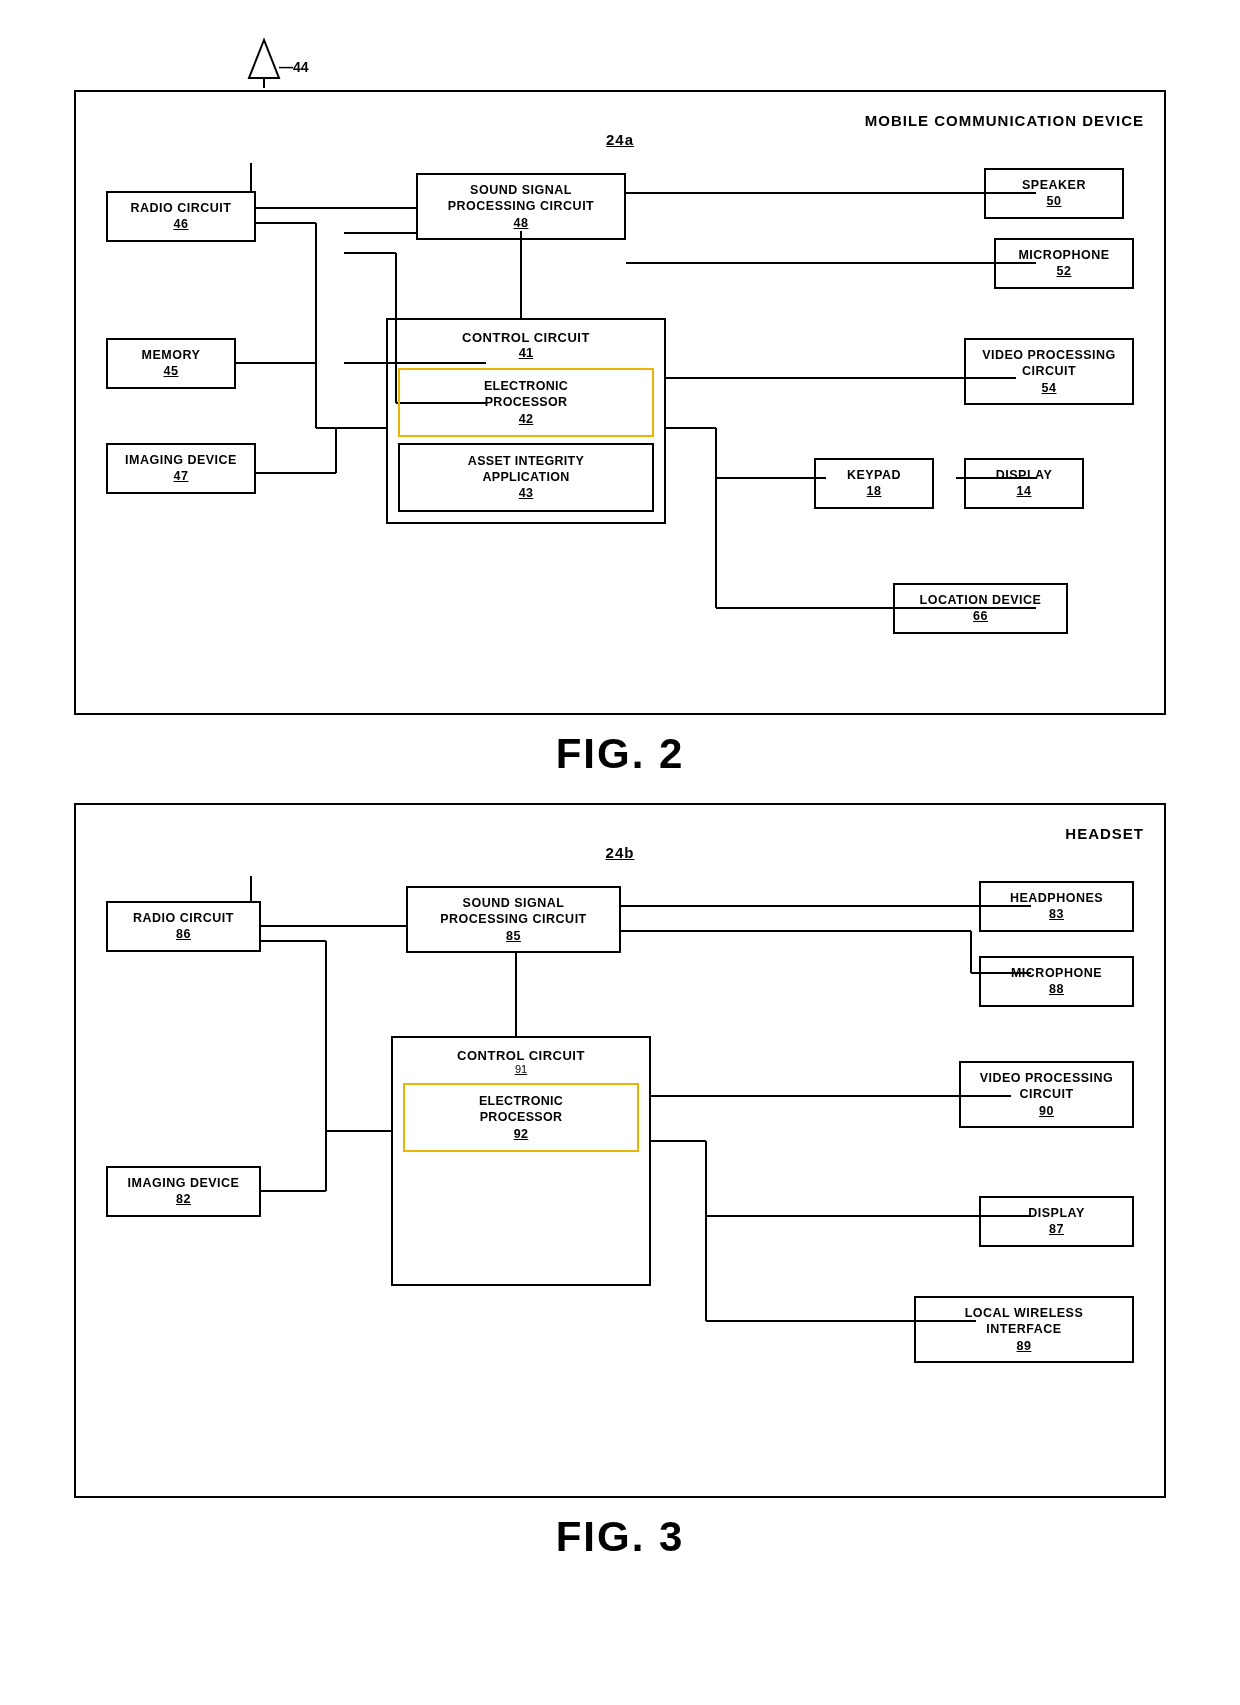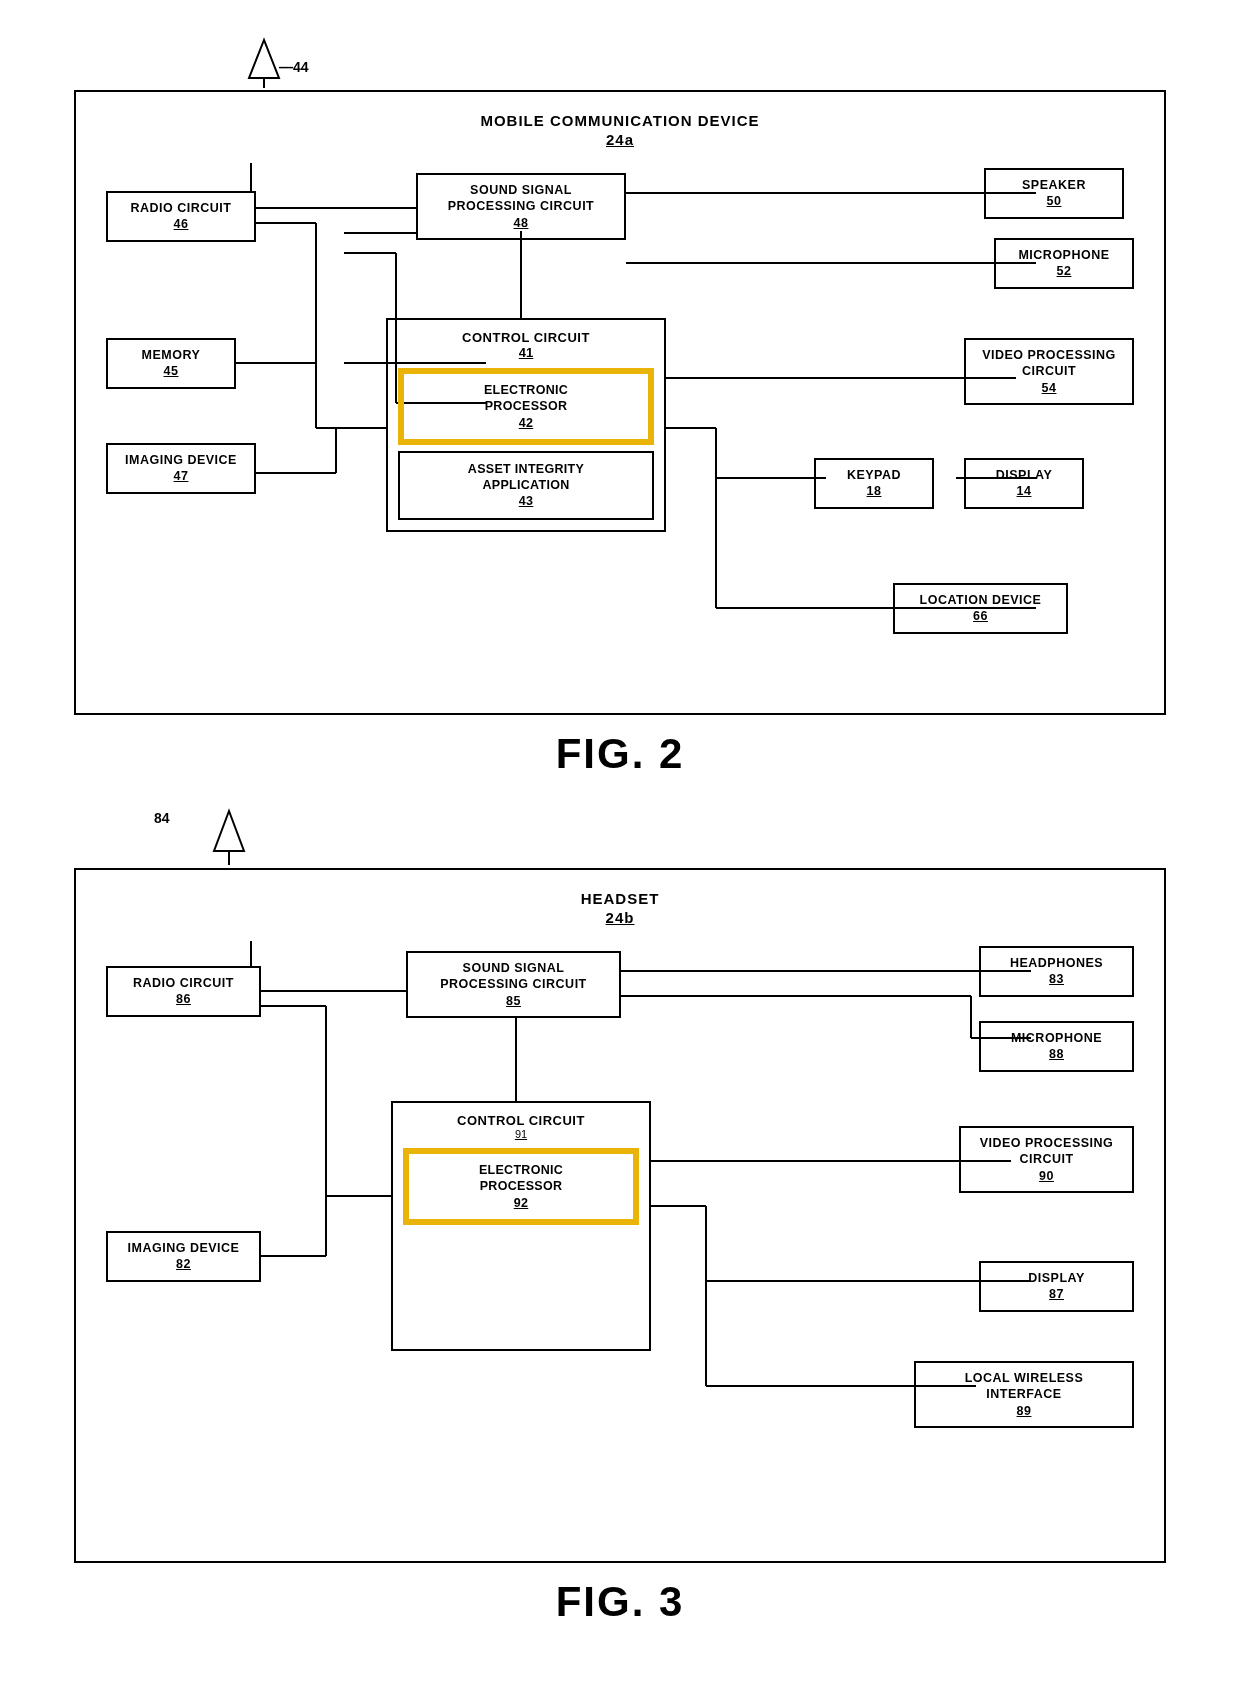--- a/index.html
+++ b/index.html
@@ -15,21 +15,21 @@
     }
 
     .outer-box {
       border: 2px solid #000;
       position: relative;
       padding: 20px;
       margin-bottom: 5px;
     }
 
     .outer-box-title {
-      text-align: center;
+      text-align: right;
       font-size: 15px;
       font-weight: bold;
       letter-spacing: 1px;
       margin-bottom: 2px;
     }
 
     .outer-box-subtitle {
       text-align: center;
       font-size: 15px;
       font-weight: bold;
@@ -68,21 +68,21 @@
     .control-circuit-outer {
       border: 2px solid #000;
       padding: 10px;
     }
 
     .control-circuit-outer .ref {
       text-decoration: underline;
     }
 
     .inner-box {
-      border: 6px solid #eab308;
+      border: 2px solid #eab308;
       padding: 8px 10px;
       text-align: center;
       font-size: 12.5px;
       font-weight: bold;
       letter-spacing: 0.3px;
       line-height: 1.3;
       margin-top: 8px;
     }
 
     .inner-box-2 {
@@ -241,27 +241,20 @@
       </svg>
 
     </div>
   </div>
 
   <div class="fig-label">FIG. 2</div>
 </div>
 
 <div class="fig-wrapper">
 
-  <div style="position: relative; height: 65px; width: 1100px;">
-    <svg width="1100" height="65">
-      <polygon points="155,8 140,48 170,48" fill="none" stroke="#000" stroke-width="2"></polygon>
-      <line x1="155" y1="48" x2="155" y2="62" stroke="#000" stroke-width="2"></line>
-      <text x="80" y="20" font-size="14" font-family="Arial" font-weight="bold">84</text>
-    </svg>
-  </div>
 
   <div class="outer-box" style="position: relative;">
     <div class="outer-box-title">HEADSET</div>
     <div class="outer-box-subtitle">24b</div>
 
     <div style="position: relative; width: 100%; height: 600px;">
 
       <div class="component-box" style="position:absolute; left:10px; top:25px; width:155px;">
         <span style="white-space:pre-line;">RADIO CIRCUIT</span>
         <span class="ref">86</span>

